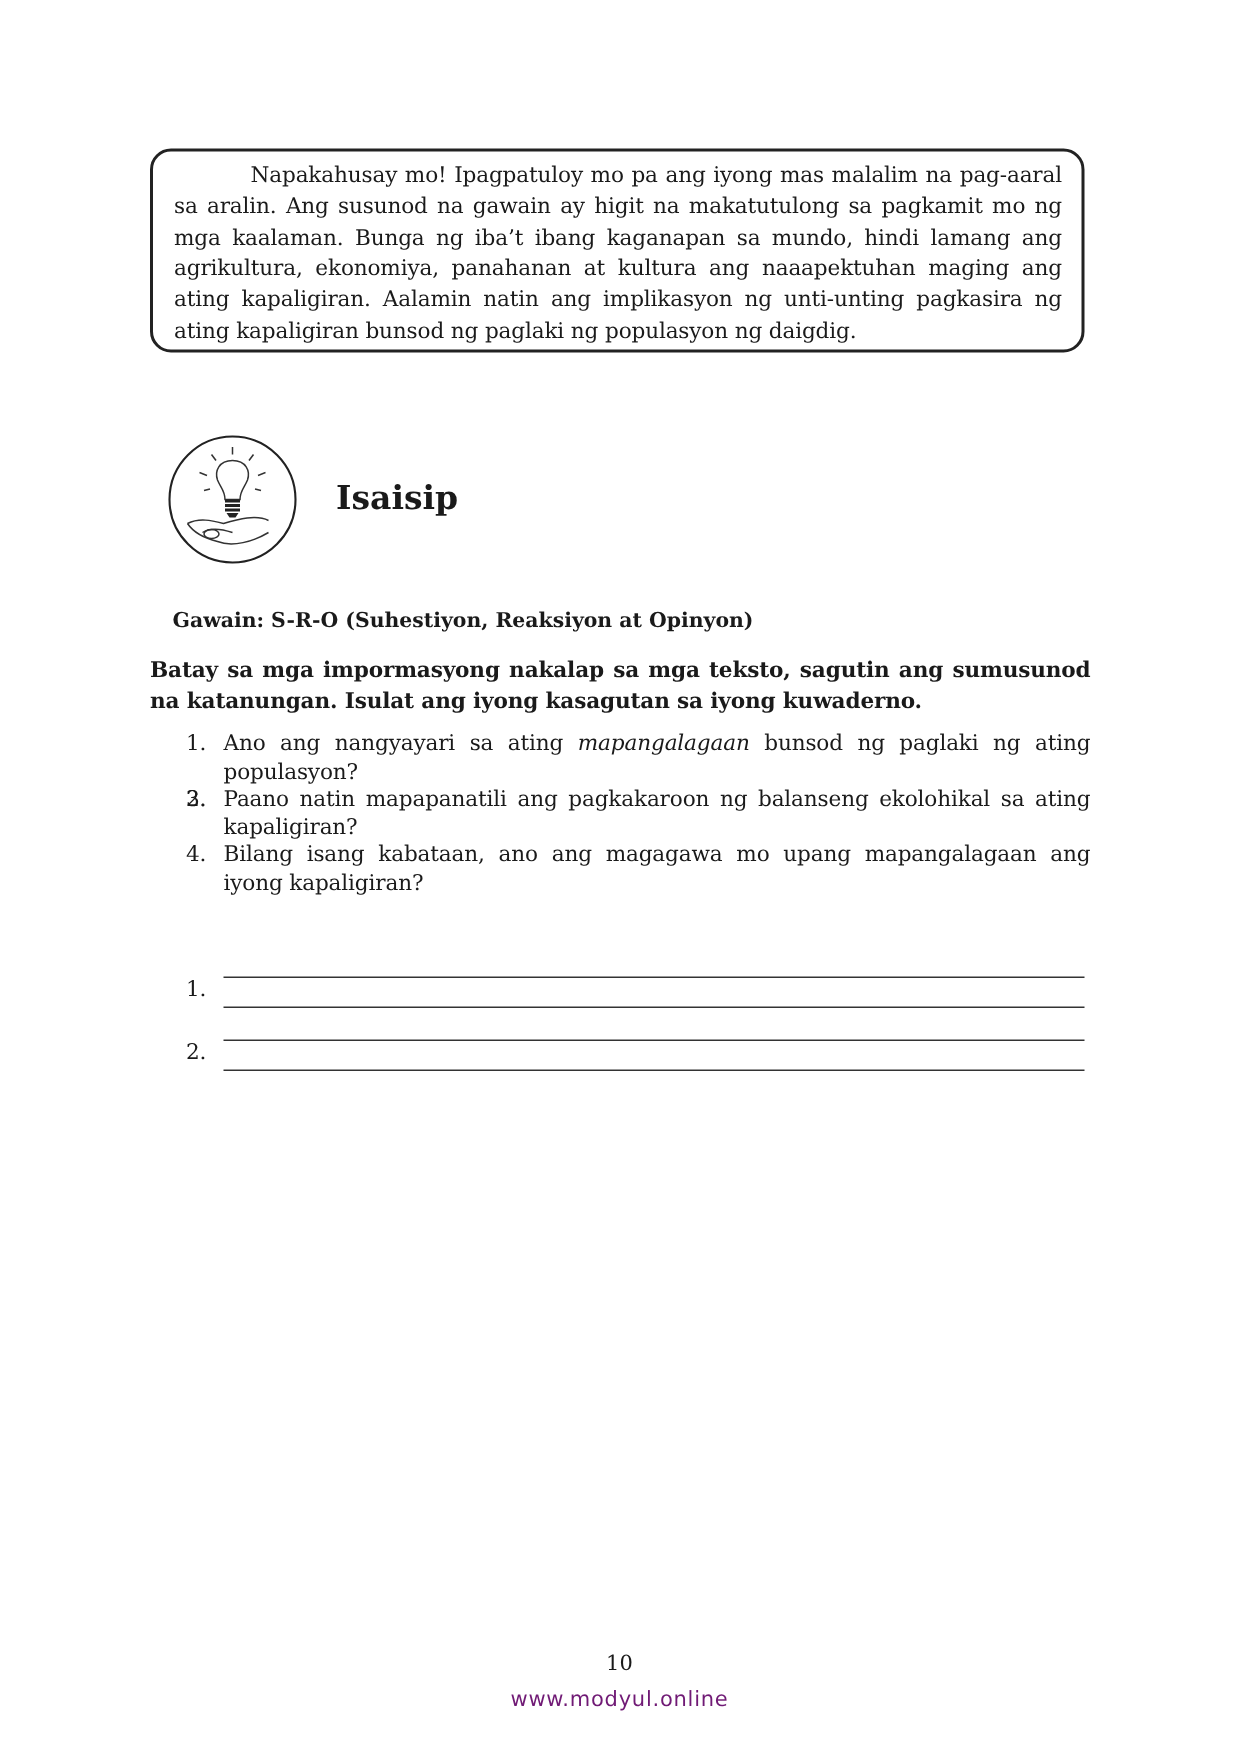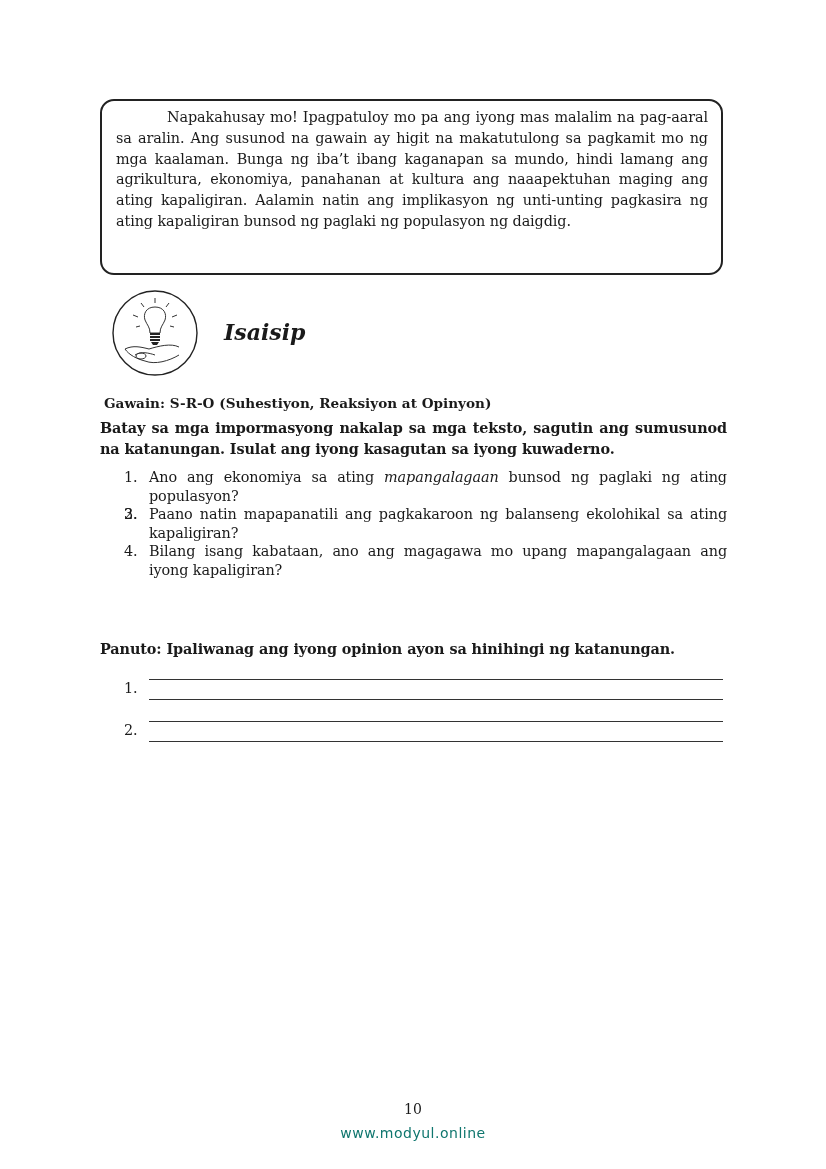--- a/index.html
+++ b/index.html
@@ -1,33 +1,33 @@
 <!DOCTYPE html>
 <html><head>
 <meta charset="utf-8">
 <style>
   html, body { margin: 0; padding: 0; background: #ffffff; }
   body { width: 826px; height: 1169px; position: relative; overflow: hidden;
          font-family: "DejaVu Serif", "Liberation Serif", serif; color: #1a1a1a; font-size: 14.2px; }
-  .intro-box { position: absolute; left: 100px; top: 99px; width: 623px; height: 176px;
+  .intro-box { position: absolute; left: 100px; top: 99px; width: 623px; height: 136px;
                border: 2px solid #222; border-radius: 14px; box-sizing: border-box;
                padding: 6px 13px 12px 14px; }
   .intro-box p { margin: 0; line-height: 20.8px; text-align: justify; text-align-last: left; text-indent: 51px; font-size: 14.4px; letter-spacing: -0.1px; }
   .section-head { position: absolute; left: 111px; top: 289px; display: flex; align-items: center; }
   .section-head svg { width: 88px; height: 88px; }
-  .section-title { font-family: "DejaVu Serif", serif; font-weight: bold; font-style: italic; font-size: 22px; margin-left: 25px; margin-top: -2px; }
+  .section-title { font-family: "DejaVu Serif", serif; font-weight: bold; font-size: 22px; margin-left: 25px; margin-top: -2px; }
   .block { position: absolute; left: 100px; width: 627px; }
-  .h { font-weight: bold; font-size: 13.6px; margin: 4px; }
+  .h { font-weight: bold; font-size: 13.6px; margin: 15px; }
   .para { margin: 0; line-height: 20.5px; text-align: justify; text-align-last: left; font-size: 14.4px; letter-spacing: -0.1px; font-weight: bold; }
   ol { margin: 0; padding: 0; list-style: none; }
   ol li { position: relative; padding-left: 49px; line-height: 18.5px; text-align: justify; text-align-last: left; font-size: 14.4px; letter-spacing: -0.1px; }
   ol li .num { position: absolute; left: 24px; top: 0; }
   .line { height: 0; border-bottom: 1px solid #333; margin-left: 49px; width: 574px; }
   .page-num { position: absolute; left: 0; width: 826px; top: 1101px; text-align: center; font-size: 14px; }
-  .watermark { position: absolute; left: 0; width: 826px; top: 1125px; text-align: center; font-family: "DejaVu Sans", sans-serif; font-size: 14px; color: #0f766e; letter-spacing: 0.5px; }
+  .watermark { position: absolute; left: 0; width: 826px; top: 1125px; text-align: center; font-family: "DejaVu Sans", sans-serif; font-size: 14px; color: #701a75; letter-spacing: 0.5px; }
 </style>
 </head>
 <body>
 
 <div class="intro-box">
   <p>Napakahusay mo! Ipagpatuloy mo pa ang iyong mas malalim na pag-aaral sa aralin. Ang susunod na gawain ay higit na makatutulong sa pagkamit mo ng mga kaalaman. Bunga ng iba’t ibang kaganapan sa mundo, hindi lamang ang agrikultura, ekonomiya, panahanan at kultura ang naaapektuhan maging ang ating kapaligiran. Aalamin natin ang implikasyon ng unti-unting pagkasira ng ating kapaligiran bunsod ng paglaki ng populasyon ng daigdig.</p>
 </div>
 
 <div class="section-head">
   <svg viewBox="0 0 88 88">
@@ -57,38 +57,37 @@
   </svg>
   <span class="section-title">Isaisip</span>
 </div>
 
 <div class="block" style="top:391px;">
   <p class="h">Gawain: S-R-O (Suhestiyon, Reaksiyon at Opinyon)</p>
   <p class="para" style="margin-top:7px;">Batay sa mga impormasyong nakalap sa mga teksto, sagutin ang sumusunod na katanungan. Isulat ang iyong kasagutan sa iyong kuwaderno.</p>
   <ol style="margin-top:9px;">
     <li>
       <span class="num">1.</span>
-      <span>Ano ang ekonomiya sa ating </span><i>mapangalagaan</i><span> bunsod ng paglaki ng ating populasyon?</span>
+      <span>Ano ang nangyayari sa ating </span><i>mapangalagaan</i><span> bunsod ng paglaki ng ating populasyon?</span>
     </li>
     <li>
       <span class="num">2.</span>
     </li>
     <li>
       <span class="num">3.</span>
       <span>Paano natin mapapanatili ang pagkakaroon ng balanseng ekolohikal sa ating kapaligiran?</span>
     </li>
     <li>
       <span class="num">4.</span>
       <span>Bilang isang kabataan, ano ang magagawa mo upang mapangalagaan ang iyong kapaligiran?</span>
     </li>
   </ol>
 </div>
 
 <div class="block" style="top:632px;">
-  <p class="para" style="margin-top:7px;">Panuto: Ipaliwanag ang iyong opinion ayon sa hinihingi ng katanungan.</p>
   <ol style="margin-top:19px;">
     <li>
       <span class="num">1.</span>
     </li>
   </ol>
   <div class="line" style="margin-top:14px;"></div>
   <div class="line" style="margin-top:19px;"></div>
   <ol style="margin-top:21px;">
     <li>
       <span class="num">2.</span>

